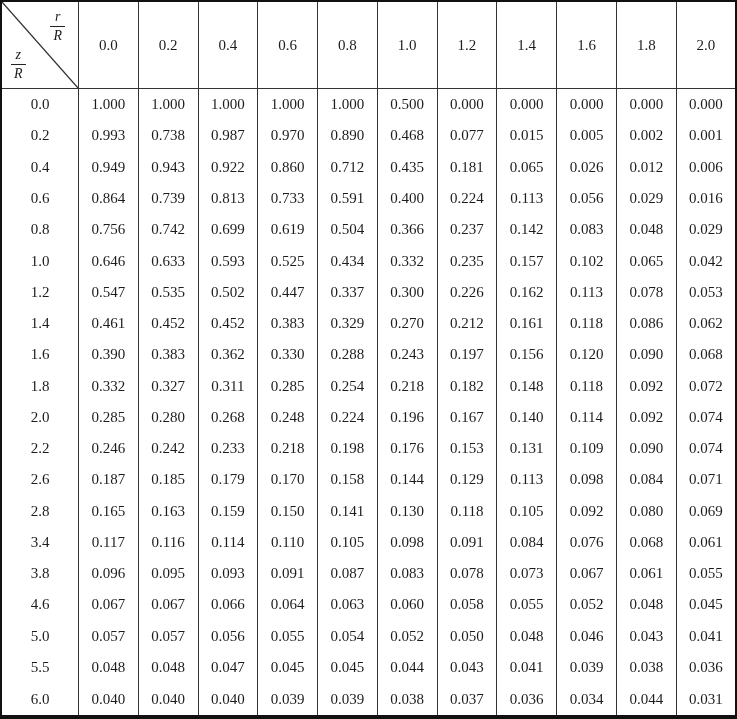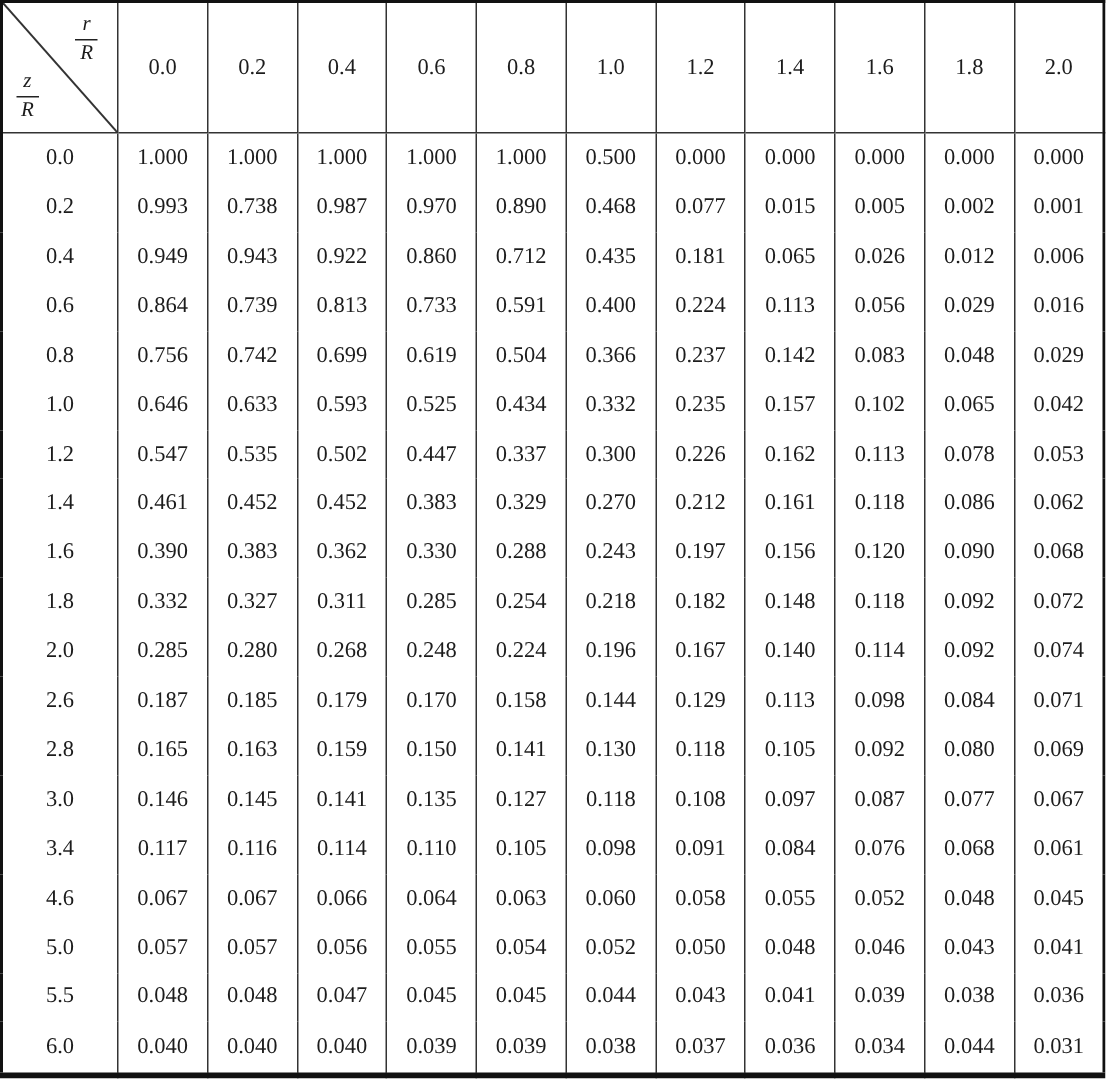--- a/index.html
+++ b/index.html
@@ -257,20 +257,34 @@
           <td>0.248</td>
           <td>0.224</td>
           <td>0.196</td>
           <td>0.167</td>
           <td>0.140</td>
           <td>0.114</td>
           <td>0.092</td>
           <td>0.074</td>
         </tr>
         <tr>
+          <td>2.2</td>
+          <td>0.246</td>
+          <td>0.242</td>
+          <td>0.233</td>
+          <td>0.218</td>
+          <td>0.198</td>
+          <td>0.176</td>
+          <td>0.153</td>
+          <td>0.131</td>
+          <td>0.109</td>
+          <td>0.090</td>
+          <td>0.074</td>
+        </tr>
+        <tr>
           <td>2.6</td>
           <td>0.187</td>
           <td>0.185</td>
           <td>0.179</td>
           <td>0.170</td>
           <td>0.158</td>
           <td>0.144</td>
           <td>0.129</td>
           <td>0.113</td>
           <td>0.098</td>
@@ -285,48 +299,48 @@
           <td>0.150</td>
           <td>0.141</td>
           <td>0.130</td>
           <td>0.118</td>
           <td>0.105</td>
           <td>0.092</td>
           <td>0.080</td>
           <td>0.069</td>
         </tr>
         <tr>
-          <td>3.0</td>
-          <td>0.146</td>
-          <td>0.145</td>
-          <td>0.141</td>
-          <td>0.135</td>
-          <td>0.127</td>
-          <td>0.118</td>
-          <td>0.108</td>
-          <td>0.097</td>
-          <td>0.087</td>
-          <td>0.077</td>
-          <td>0.067</td>
-        </tr>
-        <tr>
           <td>3.4</td>
           <td>0.117</td>
           <td>0.116</td>
           <td>0.114</td>
           <td>0.110</td>
           <td>0.105</td>
           <td>0.098</td>
           <td>0.091</td>
           <td>0.084</td>
           <td>0.076</td>
           <td>0.068</td>
           <td>0.061</td>
         </tr>
         <tr>
+          <td>3.8</td>
+          <td>0.096</td>
+          <td>0.095</td>
+          <td>0.093</td>
+          <td>0.091</td>
+          <td>0.087</td>
+          <td>0.083</td>
+          <td>0.078</td>
+          <td>0.073</td>
+          <td>0.067</td>
+          <td>0.061</td>
+          <td>0.055</td>
+        </tr>
+        <tr>
           <td>4.6</td>
           <td>0.067</td>
           <td>0.067</td>
           <td>0.066</td>
           <td>0.064</td>
           <td>0.063</td>
           <td>0.060</td>
           <td>0.058</td>
           <td>0.055</td>
           <td>0.052</td>

